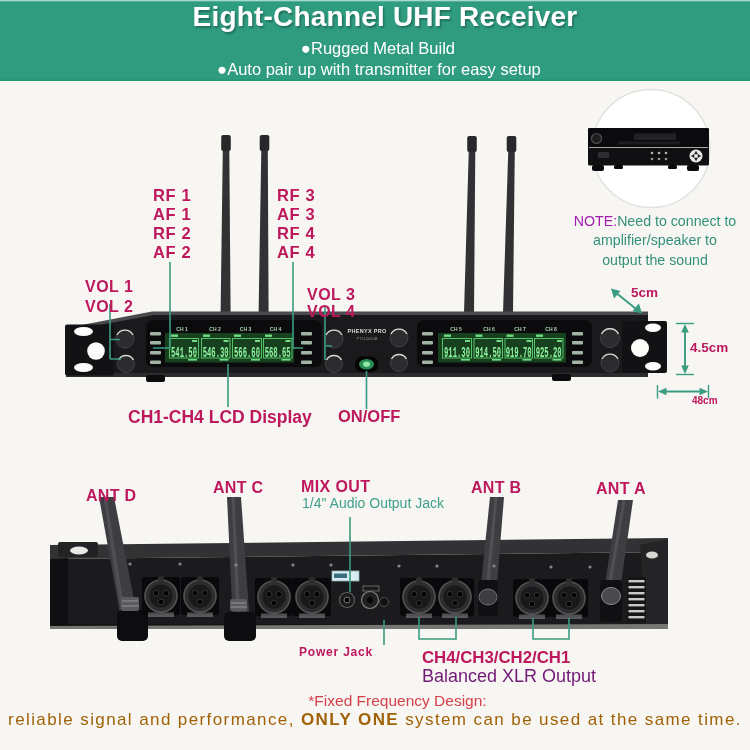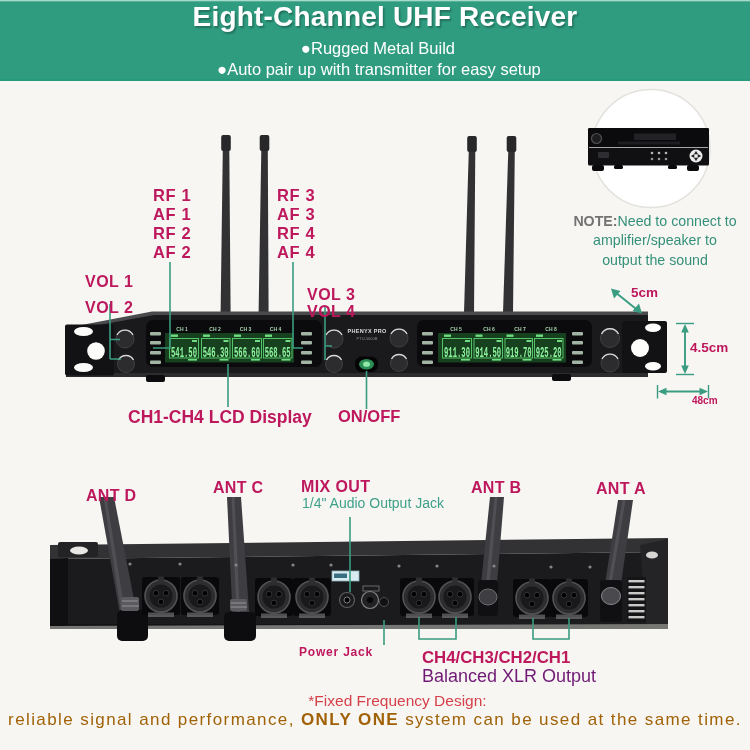--- a/index.html
+++ b/index.html
@@ -368,26 +368,26 @@
 
   <g stroke="#3a9c80" stroke-width="1.6" fill="none">
     <path d="M350 517 V592"></path>
     <path d="M384 620 V645"></path>
     <path d="M419 617 V639 H456 V617"></path>
     <path d="M533 618 V639 H569 V618"></path>
   </g>
 </svg>
 
 <div class="abs" style="left:563px;top:211.5px;width:184px;text-align:center;font-size:14.2px;line-height:19.7px;color:#35907a;">
-  <span style="color:#737373;font-weight:bold;">NOTE:</span>Need to connect to<br>amplifier/speaker to<br>output the sound
+  <span style="color:#a21caf;">NOTE:</span>Need to connect to<br>amplifier/speaker to<br>output the sound
 </div>
 
 <div class="abs teal" style="left:153px;top:185.5px;font-size:16.5px;line-height:19.2px;letter-spacing:0.6px;">RF 1<br>AF 1<br>RF 2<br>AF 2</div>
 <div class="abs teal" style="left:277px;top:185.5px;font-size:16.5px;line-height:19.2px;letter-spacing:0.6px;">RF 3<br>AF 3<br>RF 4<br>AF 4</div>
-<div class="abs teal" style="left:85px;top:269px;font-size:16px;line-height:26px;letter-spacing:0.5px;">VOL 1<br>VOL 2</div>
+<div class="abs teal" style="left:85px;top:277px;font-size:16px;line-height:20px;letter-spacing:0.5px;">VOL 1<br>VOL 2</div>
 <div class="abs teal" style="left:307px;top:272.8px;font-size:16px;line-height:17.3px;letter-spacing:0.5px;margin-top:13px;">VOL 3<br>VOL 4</div>
 <div class="abs teal" style="left:128px;top:406.5px;font-size:17.5px;">CH1-CH4 LCD Display</div>
 <div class="abs teal" style="left:338px;top:407.3px;font-size:16.5px;">ON/OFF</div>
 <div class="abs teal" style="left:631px;top:284.8px;font-size:13.5px;">5cm</div>
 <div class="abs teal" style="left:690px;top:339.6px;font-size:13.5px;">4.5cm</div>
 <div class="abs teal" style="left:668px;top:394.6px;font-size:10px;margin-left:24px;">48cm</div>
 
 <div class="abs teal" style="left:86px;top:487px;font-size:16px;letter-spacing:0.3px;">ANT D</div>
 <div class="abs teal" style="left:213px;top:478.5px;font-size:16px;letter-spacing:0.3px;">ANT C</div>
 <div class="abs teal" style="left:301px;top:478px;font-size:16px;letter-spacing:0.4px;">MIX OUT</div>

